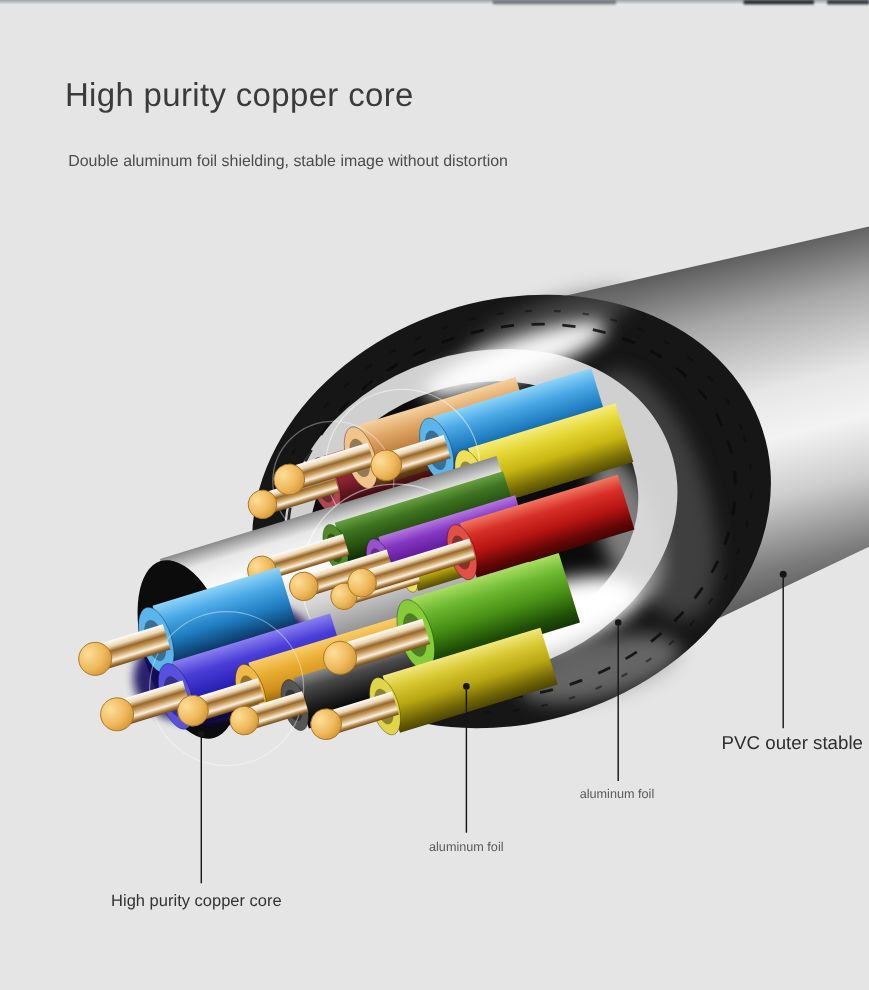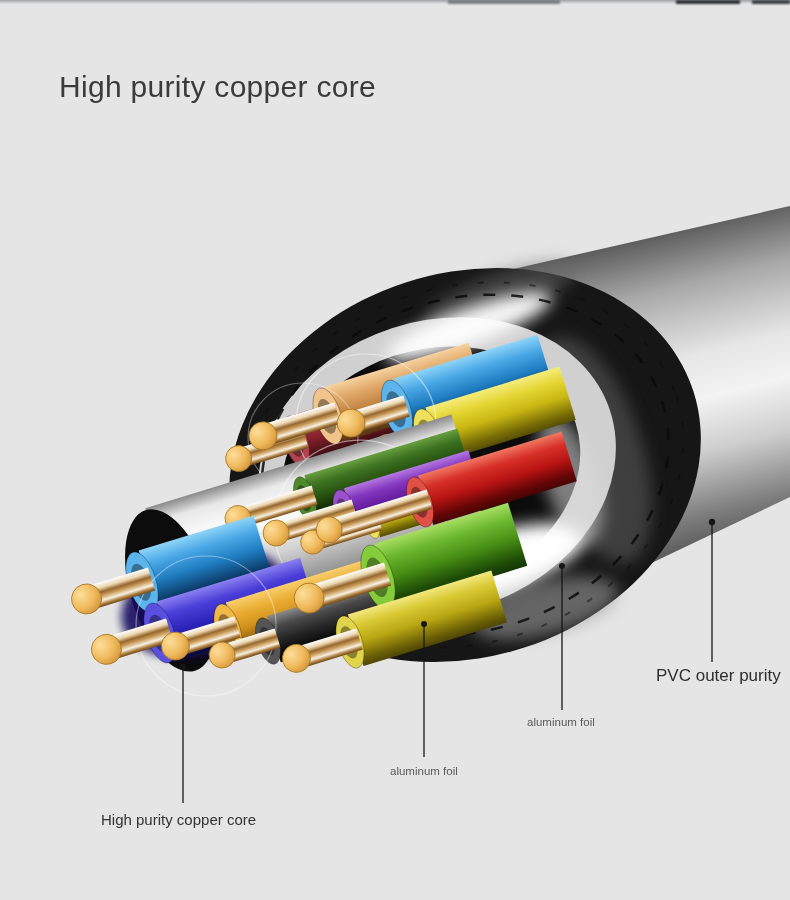--- a/index.html
+++ b/index.html
@@ -26,20 +26,21 @@
 
 <div class="canvas">
 
   <div class="top-strip">
     <div class="strip-patch patch-a"></div>
     <div class="strip-patch patch-b"></div>
     <div class="strip-patch patch-c"></div>
   </div>
 
   <div class="title">High purity copper core</div>
+  <div class="subtitle">Double aluminum foil shielding, stable image without distortion</div>
 
   <svg class="cable" width="790" height="900" viewBox="0 0 790 900">
     <defs>
       <filter id="b8" x="-60%" y="-60%" width="220%" height="220%">
           <feGaussianBlur stdDeviation="8"></feGaussianBlur>
         </filter>
       <filter id="b4" x="-60%" y="-60%" width="220%" height="220%">
           <feGaussianBlur stdDeviation="4"></feGaussianBlur>
         </filter>
 
@@ -356,18 +357,18 @@
           <circle cx="424" cy="624" r="3" stroke="none"></circle>
           <line x1="424" y1="627" x2="424" y2="757"></line>
         </g>
       <g>
           <circle cx="183" cy="667" r="3" stroke="none"></circle>
           <line x1="183" y1="670" x2="183" y2="803"></line>
         </g>
     </g>
   </svg>
 
-  <div class="lbl lbl-pvc">PVC outer purity</div>
+  <div class="lbl lbl-pvc">PVC outer stable</div>
   <div class="lbl lbl-foil-r">aluminum foil</div>
   <div class="lbl lbl-foil-l">aluminum foil</div>
   <div class="lbl lbl-copper">High purity copper core</div>
 
 </div>
 
 </body></html>

